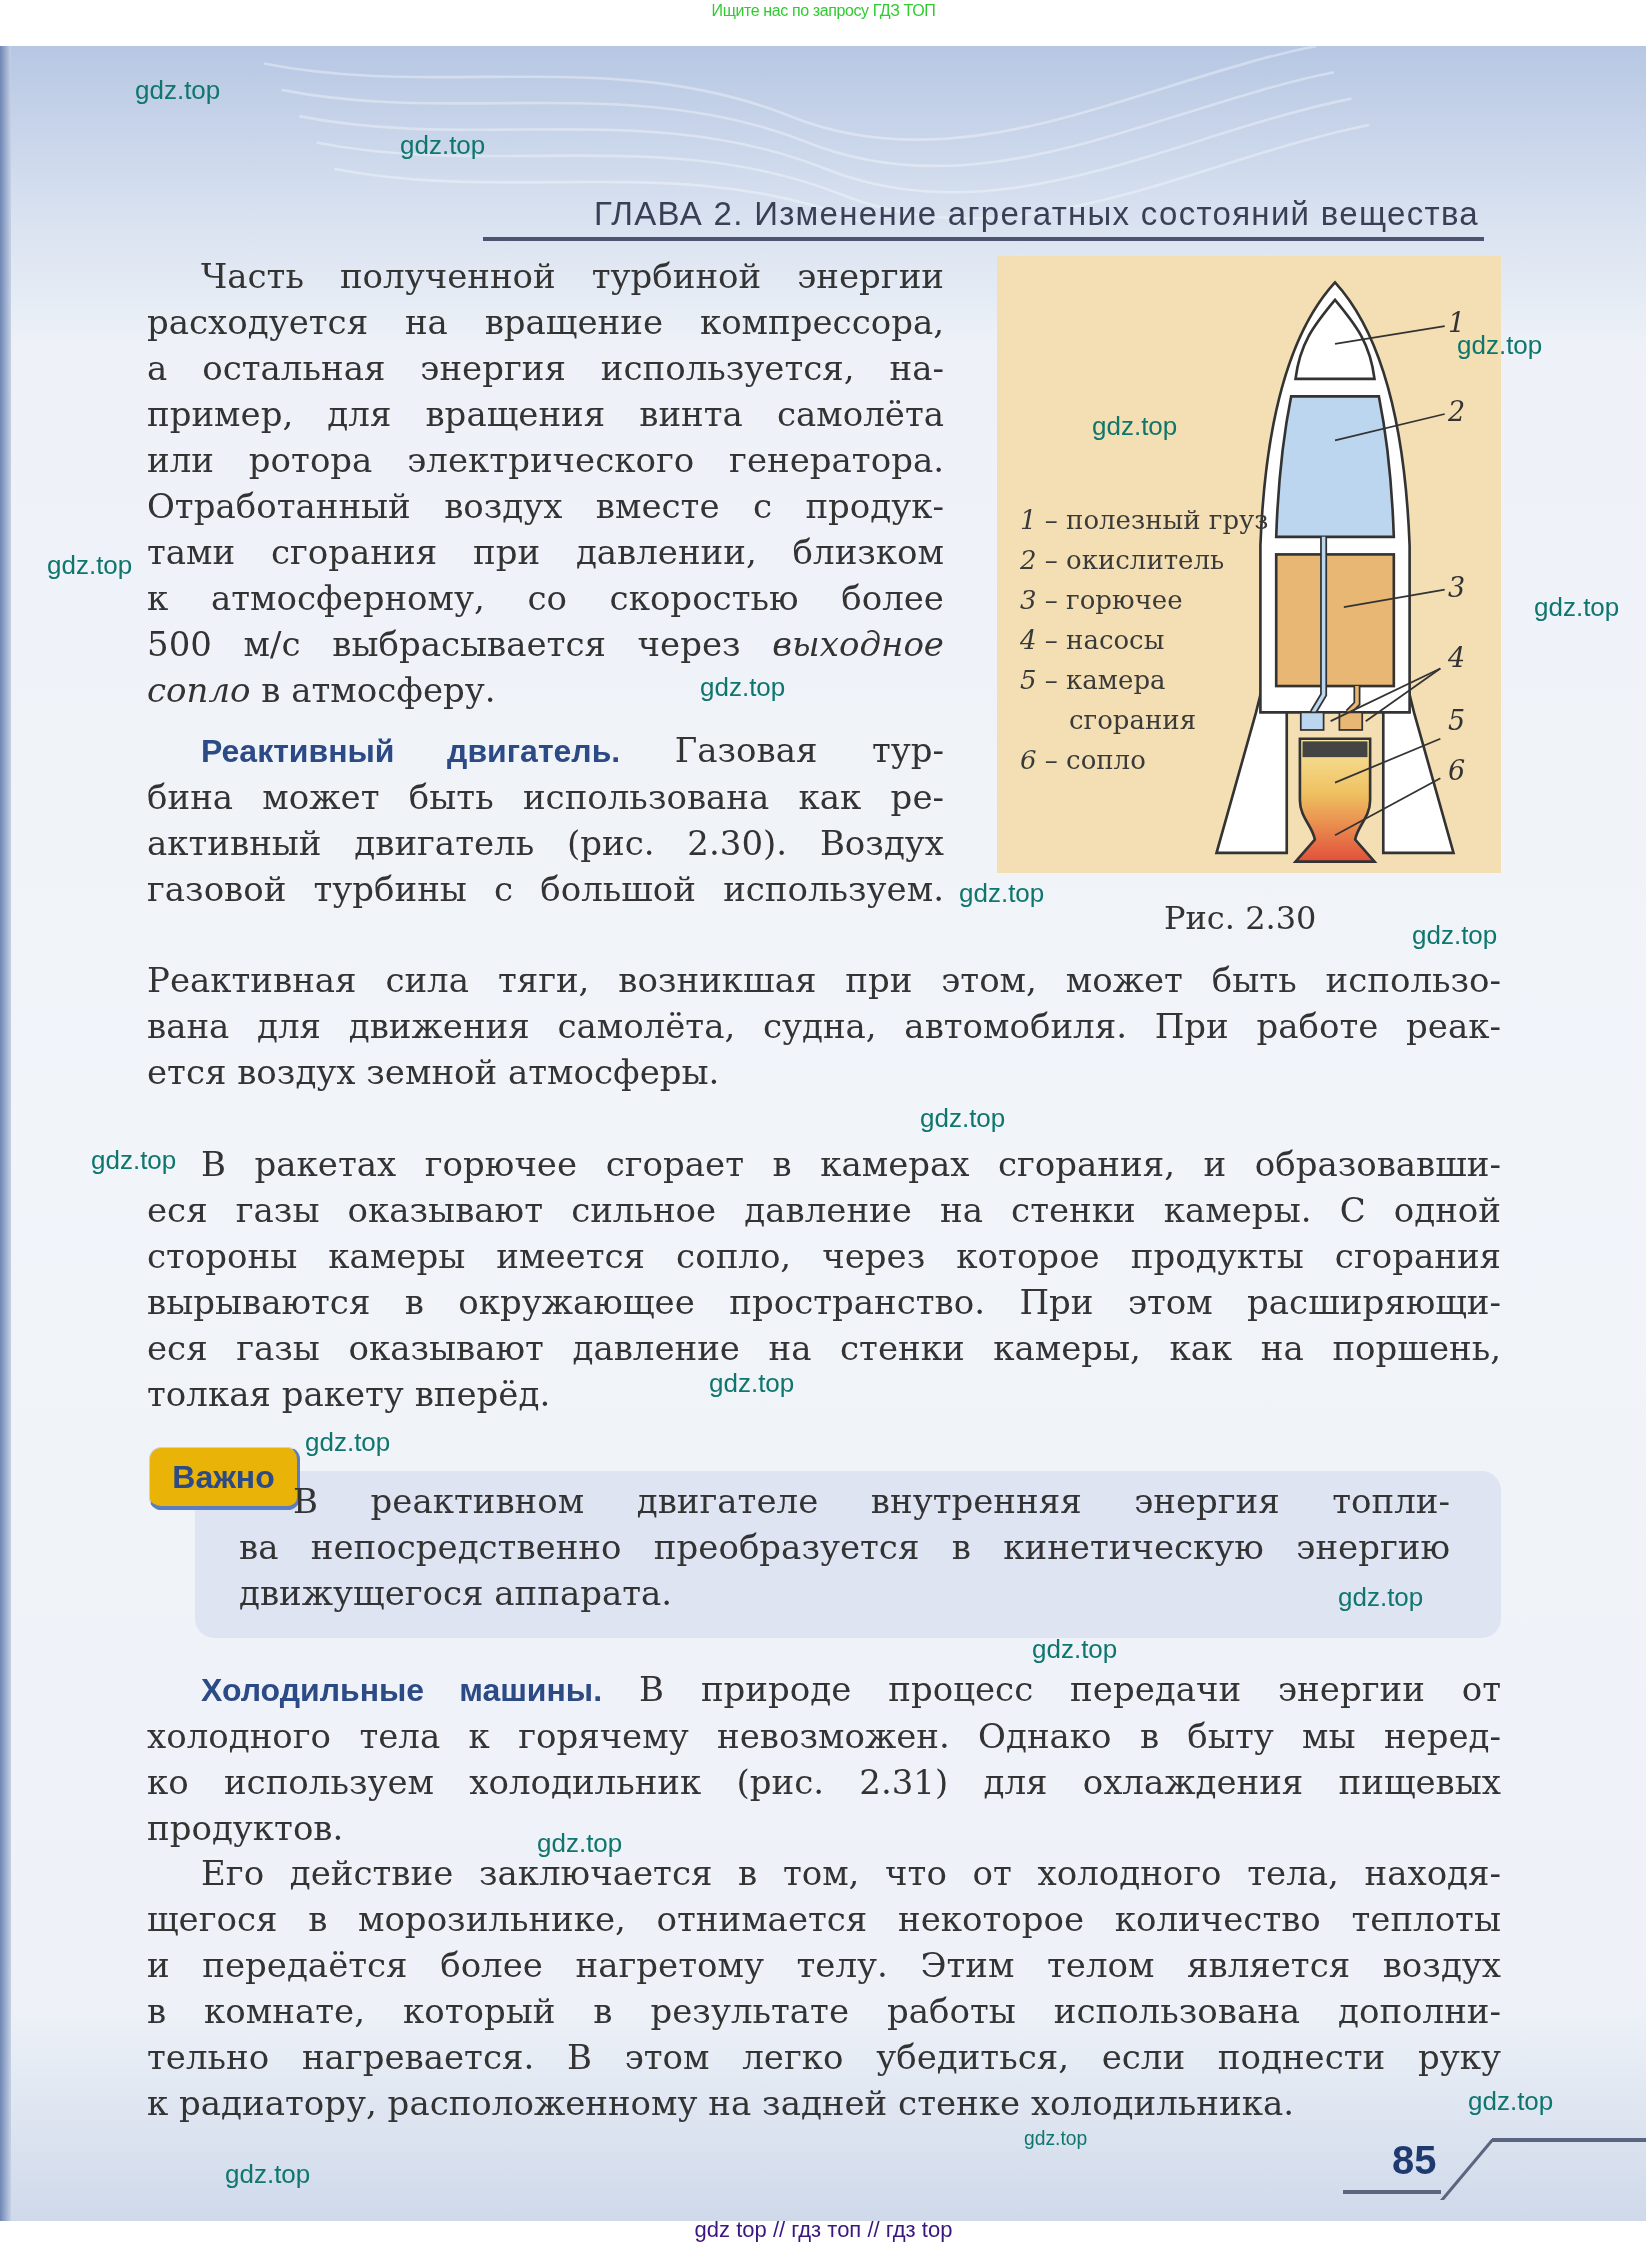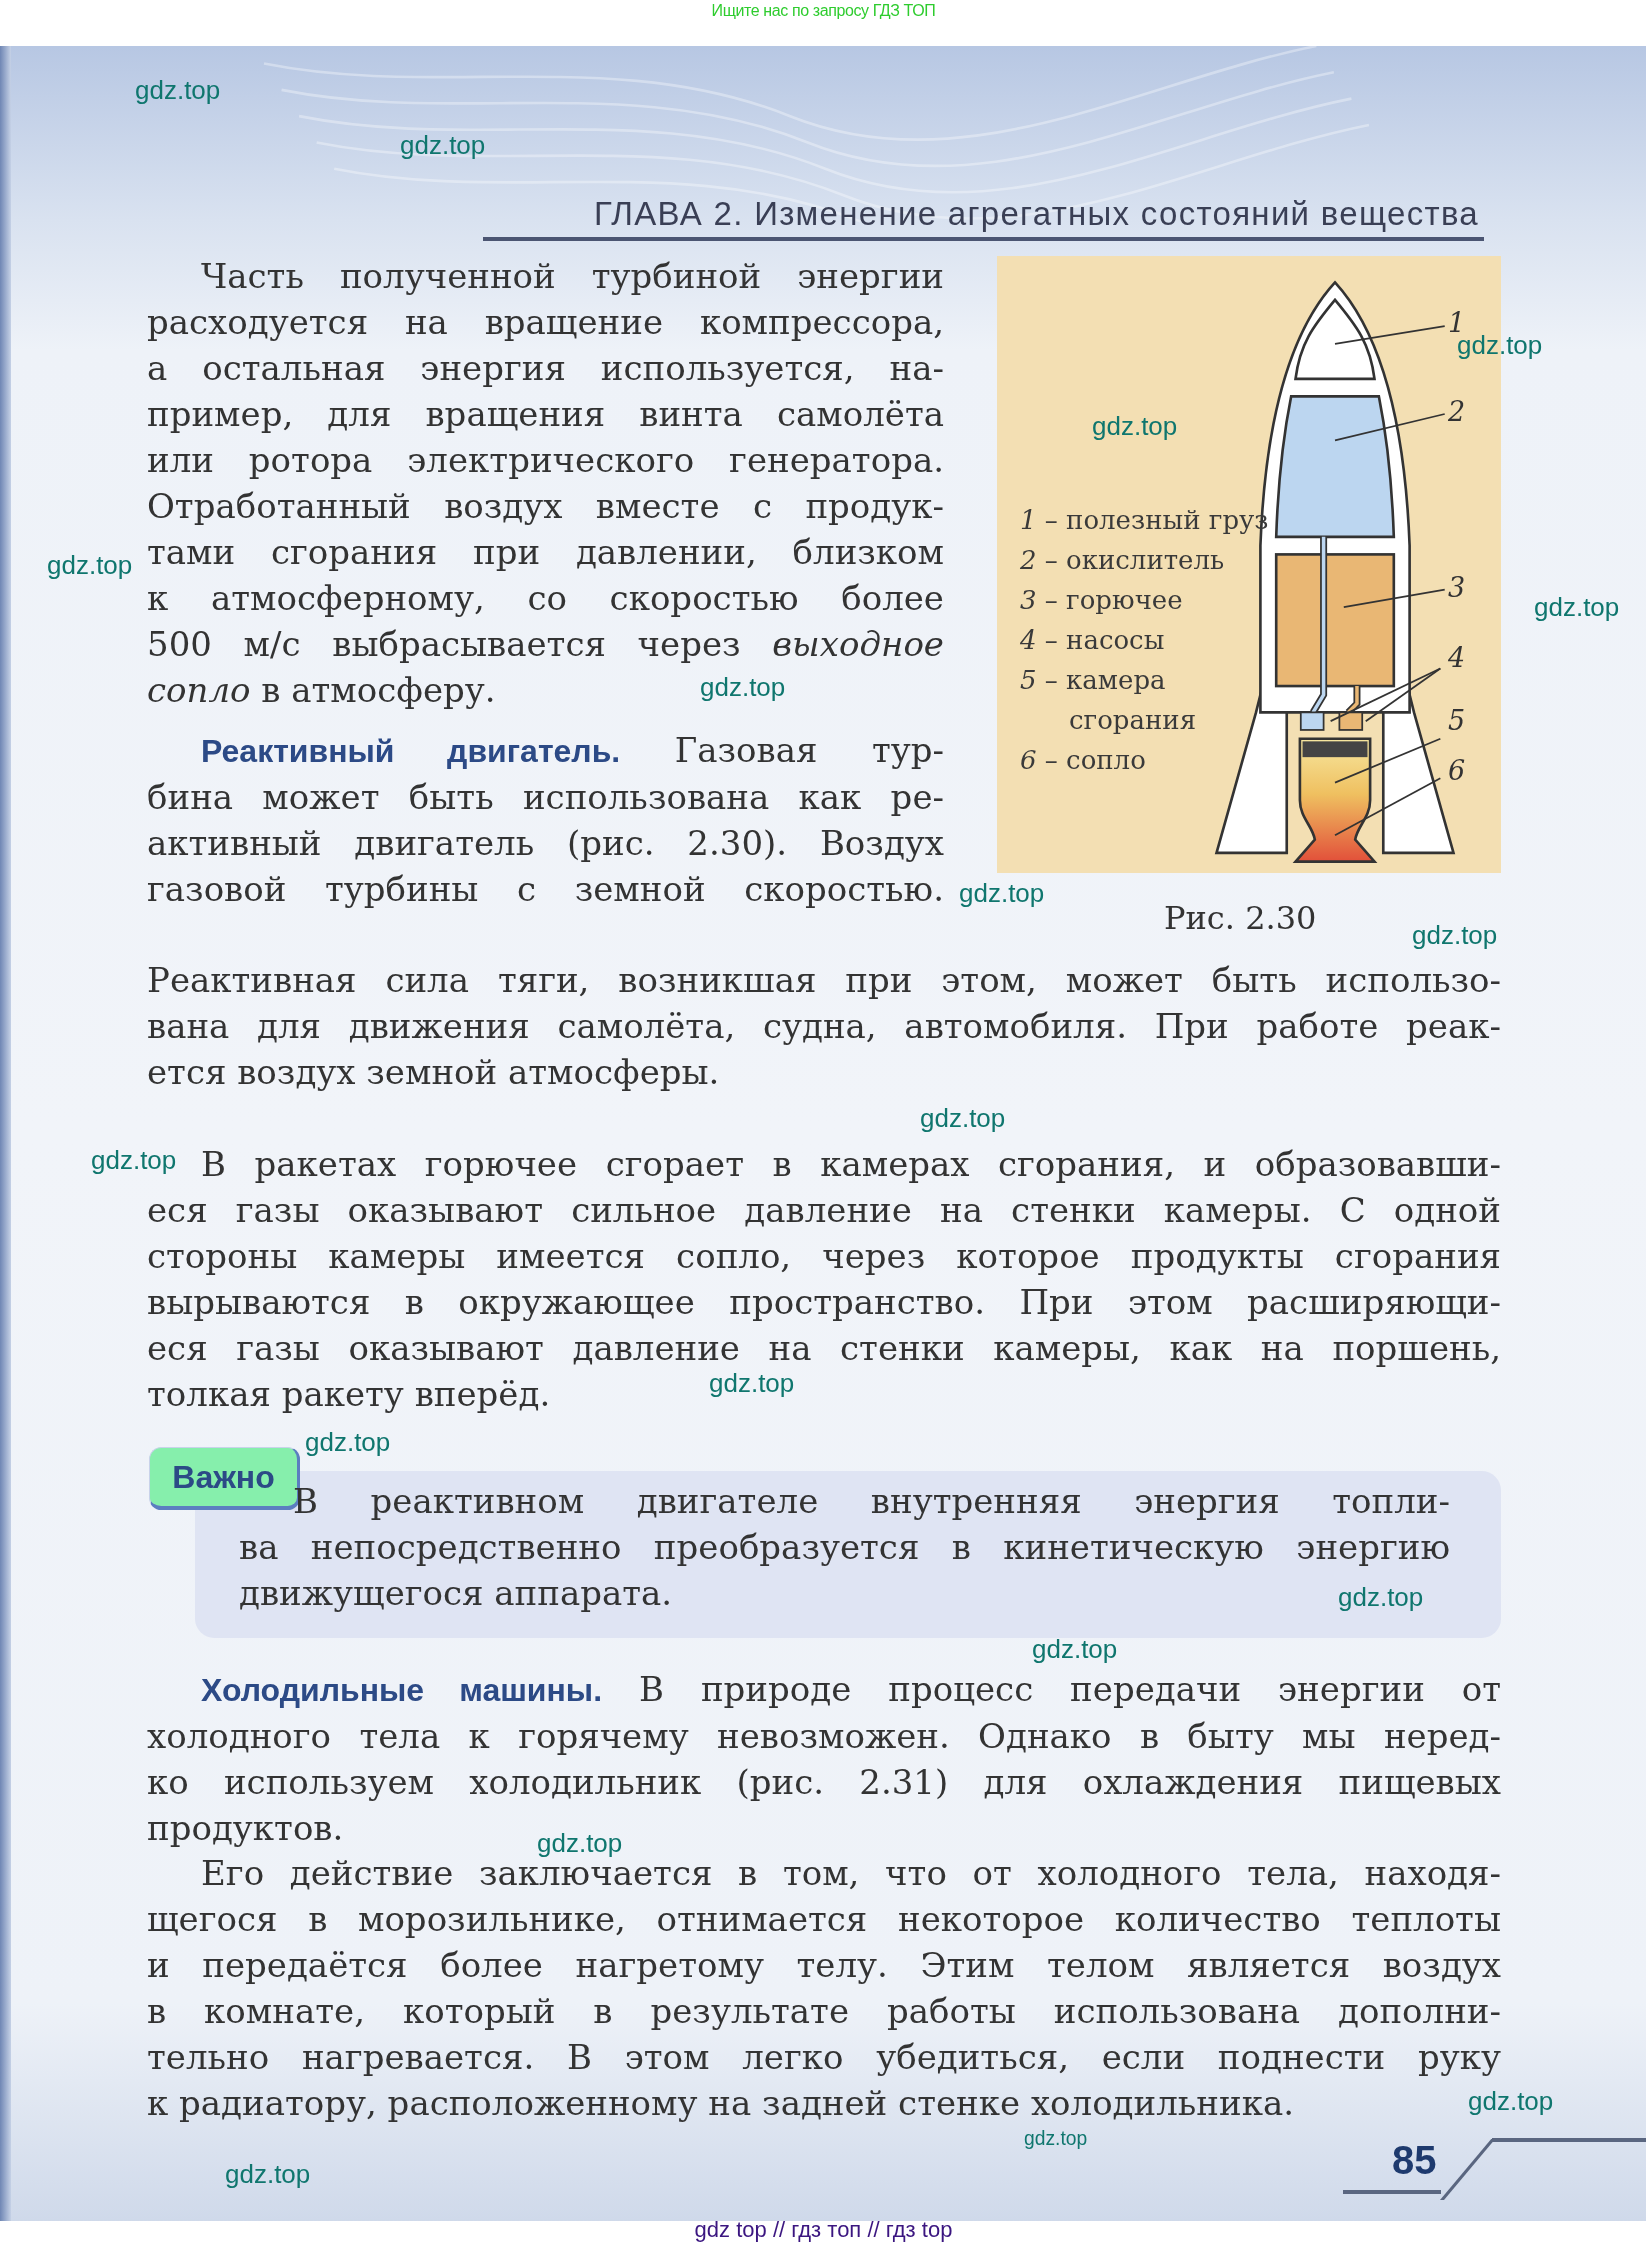--- a/index.html
+++ b/index.html
@@ -23,21 +23,21 @@
   .figure{position:absolute;left:997px;top:256px;width:504px;height:617px;background:#f3dfb3;}
   .figure svg{position:absolute;left:0;top:0;}
   .legend{position:absolute;left:23px;top:244px;font-size:26px;line-height:40px;color:#3a3a3a;}
   .legend .num{font-style:italic;}
   .legend .item{white-space:nowrap;}
   .legend .cont{padding-left:49px;}
   .callout-num{position:absolute;font-style:italic;font-size:27px;color:#333;}
   .caption{position:absolute;left:1164px;top:899px;font-size:32px;color:#333;}
   .important-box{position:absolute;left:195px;top:1471px;width:1306px;height:167px;border-radius:19.3px;background:#dfe4f3;}
   .important-tag{position:absolute;left:149px;top:1447px;width:147px;height:58px;border-radius:12.3px;
-       background:#86efac;border:1.8px solid #c9d2ea;border-bottom:4.4px solid #5c7ec0;border-right:3.5px solid #5c7ec0;
+       background:#eab308;border:1.8px solid #c9d2ea;border-bottom:4.4px solid #5c7ec0;border-right:3.5px solid #5c7ec0;
        font-family:"Liberation Sans",sans-serif;font-weight:bold;font-size:32px;color:#2c4a86;
        display:flex;align-items:center;justify-content:center;}
   .page-number{position:absolute;left:1392px;top:2138px;font-family:"Liberation Sans",sans-serif;font-weight:bold;font-size:40px;color:#1e3a6e;}
   .pn-line1{position:absolute;left:1343px;top:2190px;width:98px;height:3.5px;background:#5a6680;}
   .pn-line2{position:absolute;left:1440px;top:2139px;width:3.5px;height:61px;background:#5a6680;transform:skewX(-40deg);transform-origin:bottom;}
   .pn-line3{position:absolute;left:1492px;top:2138px;width:154px;height:3.5px;background:#5a6680;}
   .wm{position:absolute;font-family:"Liberation Sans",sans-serif;font-size:26px;color:#0f766e;}
   .wm.small{font-size:19.3px;}
   .footer{position:absolute;top:2217px;left:0;width:1647px;text-align:center;font-family:"Liberation Sans",sans-serif;font-size:22px;color:#3b1680;}
 </style>
@@ -71,21 +71,21 @@
   <span class="line">тами сгорания при давлении, близком</span>
   <span class="line">к атмосферному, со скоростью более</span>
   <span class="line"><span>500 м/с выбрасывается через </span><span class="ital">выходное</span></span>
   <span class="line last"><span class="ital">сопло</span><span> в атмосферу.</span></span>
 </div>
 
 <div class="para" style="left:147px;top:727px;width:797px;">
   <span class="line indent"><span class="heading-inline">Реактивный двигатель.</span><span> Газовая тур-</span></span>
   <span class="line">бина может быть использована как ре-</span>
   <span class="line">активный двигатель (рис. 2.30). Воздух</span>
-  <span class="line">газовой турбины с земной скоростью.</span>
+  <span class="line">газовой турбины с большой используем.</span>
 </div>
 
 <div class="para" style="left:147px;top:957px;width:1354px;">
   <span class="line">Реактивная сила тяги, возникшая при этом, может быть использо-</span>
   <span class="line">вана для движения самолёта, судна, автомобиля. При работе реак-</span>
   <span class="line last">ется воздух земной атмосферы.</span>
 </div>
 
 <div class="para" style="left:147px;top:1141px;width:1354px;">
   <span class="line indent">В ракетах горючее сгорает в камерах сгорания, и образовавши-</span>

